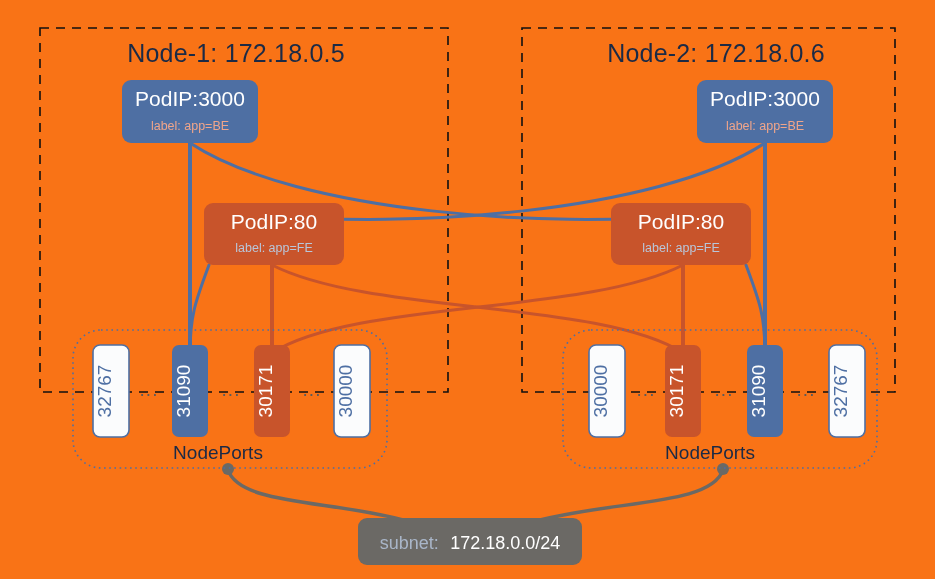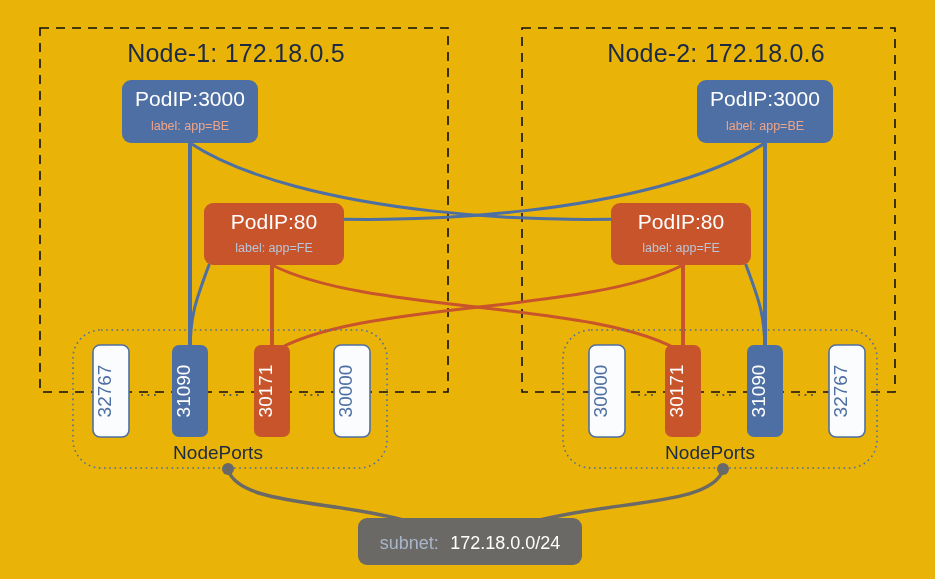--- a/index.html
+++ b/index.html
@@ -1,17 +1,17 @@
 <!DOCTYPE html>
 <html><head>
 <meta charset="utf-8">
 <style>
   html,body{margin:0;padding:0;background:#ffffff;}
   body{width:935px;height:579px;overflow:hidden;font-family:"Liberation Sans",sans-serif;}
-  #stage{position:relative;width:935px;height:579px;background:#eab308;}
+  #stage{position:relative;width:935px;height:579px;background:#f97316;}
   svg{position:absolute;left:0;top:0;width:935px;height:579px;}
   text{font-family:"Liberation Sans",sans-serif;}
   .node-title{font-size:25px;fill:#1b2a46;letter-spacing:.2px;}
   .pod-title{font-size:21px;fill:#ffffff;}
   .pod-sub-be{font-size:12.5px;fill:#f0a58a;}
   .pod-sub-fe{font-size:12.5px;fill:#b9c6da;}
   .port-txt{font-size:19px;}
   .port-txt-plain{fill:#4e6fa3;}
   .port-txt-filled{fill:#ffffff;}
   .nodeports-label{font-size:19px;fill:#1b2a46;}

